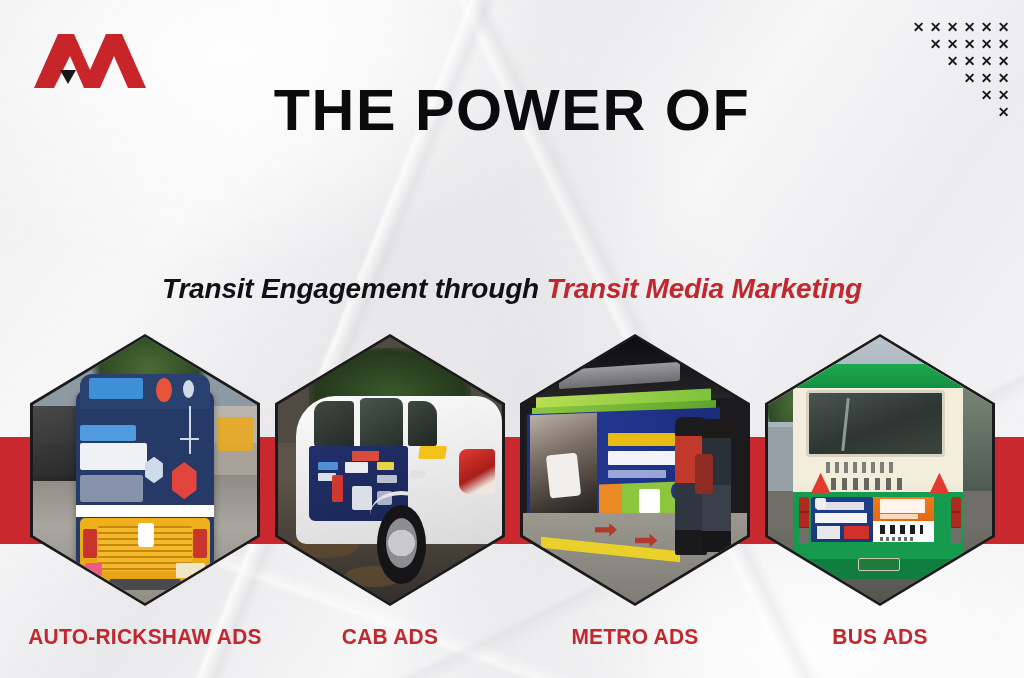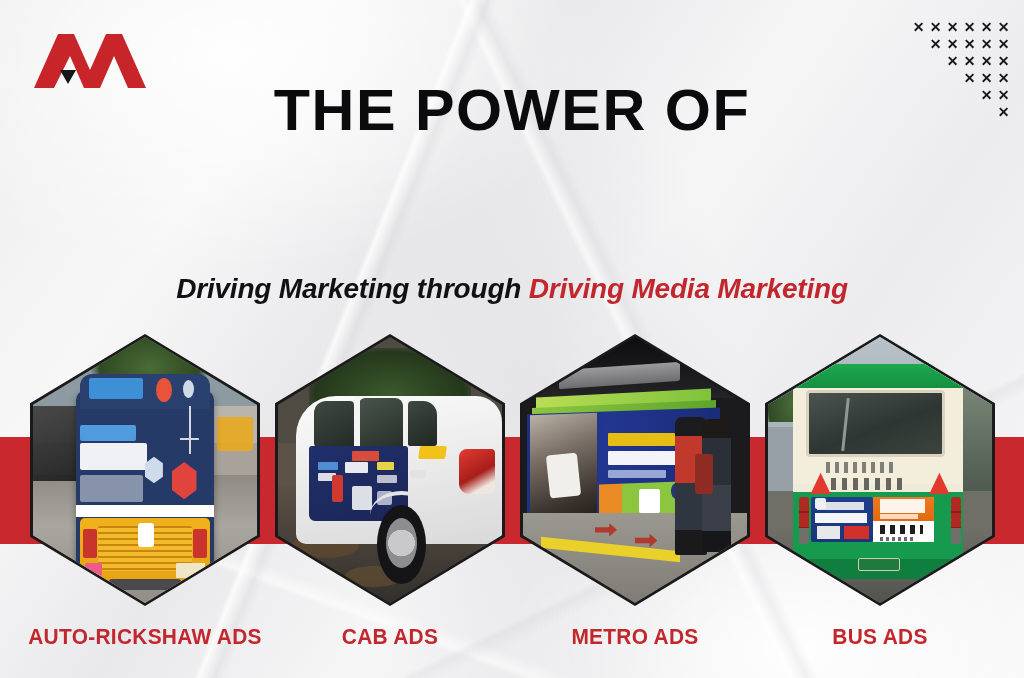--- a/index.html
+++ b/index.html
@@ -375,21 +375,21 @@
   <div class="xrow">
     <span class="xg">✕</span>
   </div>
 </div>
 
 <div id="headline">
   <div id="h1">THE POWER OF</div>
 </div>
 
 <div id="subtitle">
-  <span>Driving Marketing through </span><span class="accent">Driving Media Marketing</span>
+  <span>Transit Engagement through </span><span class="accent">Transit Media Marketing</span>
 </div>
 
 <div id="redband"></div>
 
 <div id="hexrow">
 
   <div class="hexcell" style="left:30px;">
     <div class="hex">
       <div class="hex-inner">
         <div class="photo p-auto">

